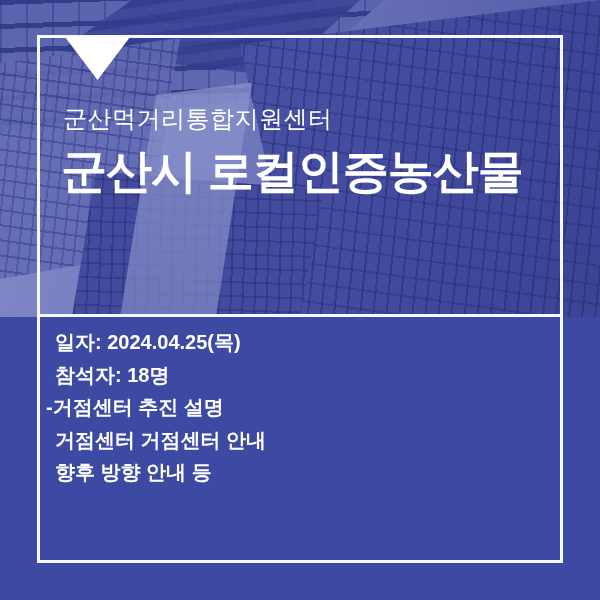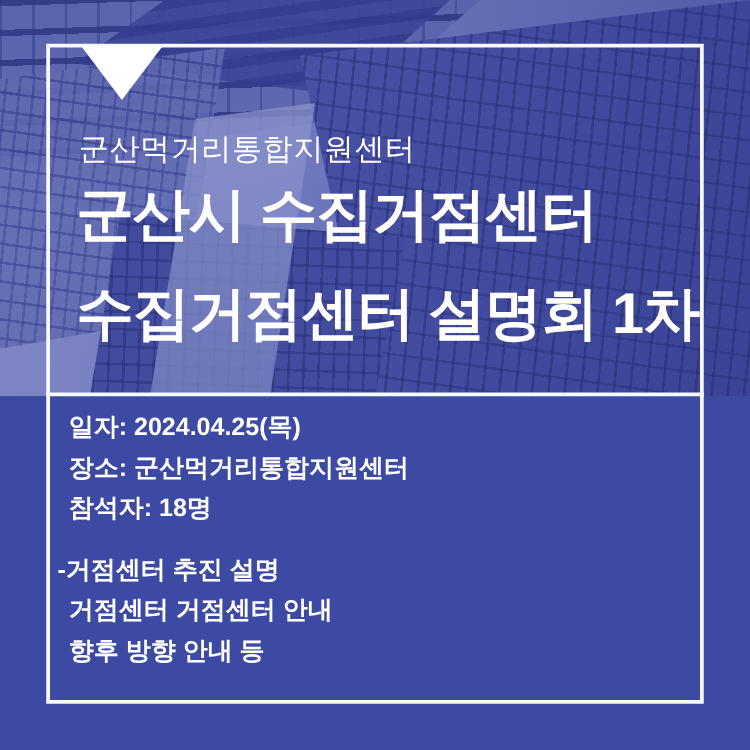--- a/index.html
+++ b/index.html
@@ -61,21 +61,21 @@
   .tri{position:absolute;left:65px;top:37px;width:65px;height:43px;background:#ffffff;
        clip-path:polygon(0 0,100% 0,50% 100%);}
   
   .org{position:absolute;left:63px;top:103px;font-size:24px;font-weight:500;
        color:#ffffff;letter-spacing:.5px;}
   .title{position:absolute;left:61px;top:132px;color:#ffffff;font-weight:800;
          font-size:46px;line-height:79px;letter-spacing:-1px;white-space:nowrap;}
   .info{position:absolute;left:55px;top:326px;color:#ffffff;font-size:20px;
         line-height:32.5px;font-weight:700;}
   .info-line{white-space:nowrap;}
-  .info-line.dash{margin-left:-9px;margin-top:16px;}
+  .info-line.dash{margin-left:-9px;}
   .bullet{display:inline-block;font-size:12px;vertical-align:3px;margin-right:16px;color:#ffffff;}
 </style>
 </head>
 <body>
 
 <div class="canvas">
 
   <div class="photo">
     <div class="layer ly-scaffold"></div>
     <div class="layer ly-darkwedge"></div>
@@ -86,30 +86,26 @@
   </div>
 
   <div class="band"></div>
   <div class="frame"></div>
   <div class="divider"></div>
   <div class="tri"></div>
 
   <div class="org">군산먹거리통합지원센터</div>
 
   <div class="title">
-    <div>군산시 수집거점센터</div>
-    <div>수집거점센터 설명회 1차</div>
+    <div>군산시 로컬인증농산물</div>
   </div>
 
   <div class="info">
     <div class="info-line">
       <span>일자: 2024.04.25(목)</span>
-    </div>
-    <div class="info-line">
-      <span>장소: 군산먹거리통합지원센터</span>
     </div>
     <div class="info-line">
       <span>참석자: 18명</span>
     </div>
     <div class="info-line dash">
       <span>-거점센터 추진 설명</span>
     </div>
     <div class="info-line">
       <span>거점센터 거점센터 안내</span>
     </div>

